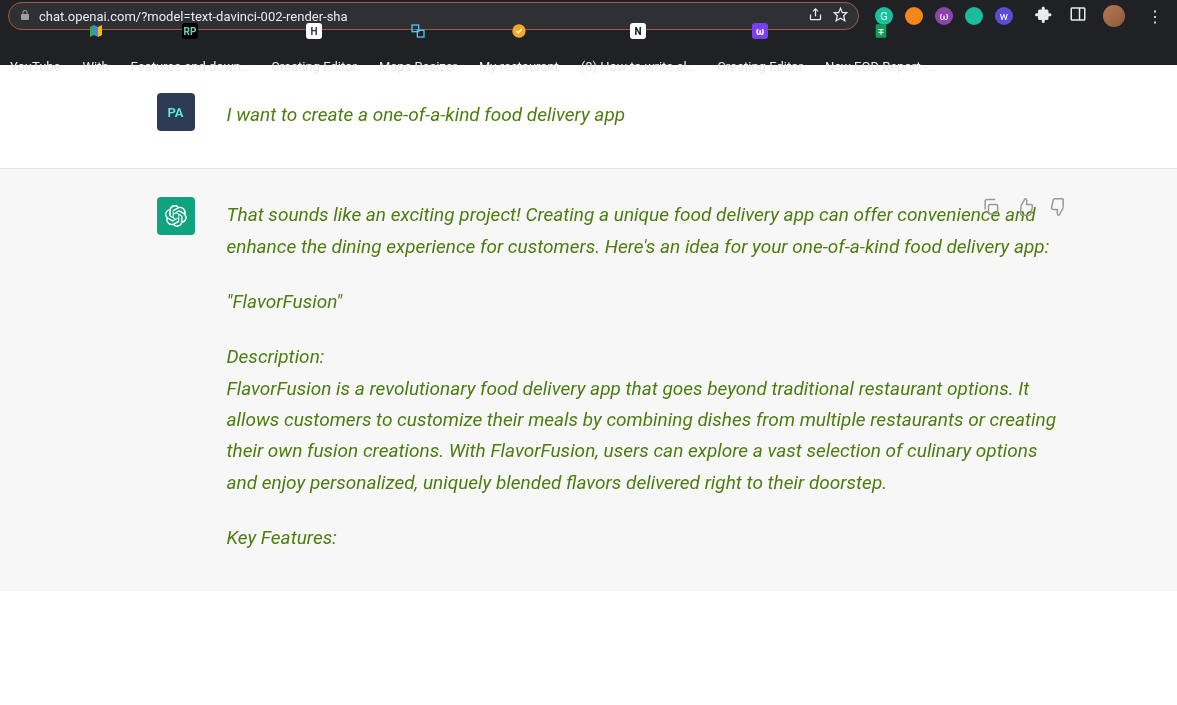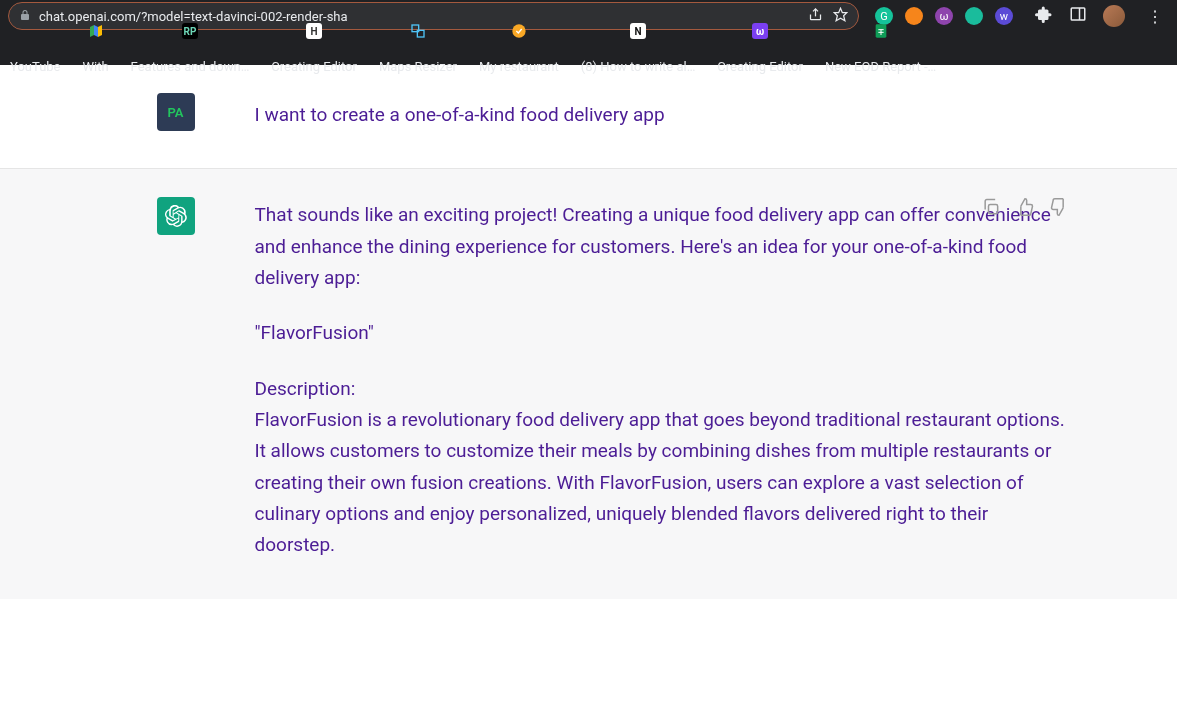--- a/index.html
+++ b/index.html
@@ -102,35 +102,36 @@
     padding: 0 40px 0 88px;
     position: relative;
   }
   .avatar-box {
     position: absolute;
     left: 88px;
     top: 0;
     width: 38px; height: 38px;
     border-radius: 4px;
     display: flex; align-items: center; justify-content: center;
-    font-size: 13px; font-weight: 600; color: #22c55e;
+    font-size: 13px; font-weight: 600; color: #5eead4;
   }
   .user .avatar-box { background: #2d3b55; }
   .assistant .avatar-box { background: #10a37f; }
   .openai-logo {
     width: 22px; height: 22px;
   }
   .msg-content {
-    margin-left: 98px;
+    margin-left: 70px;
     flex: 1;
     font-size: 19px;
     line-height: 1.65;
-    color: #4c1d95;
+    color: #4d7c0f;
     font-weight: 450;
     padding-top: 2px;
+    font-style: italic;
   }
   .msg.user .msg-content { font-size: 19px; padding-top: 6px; }
   .msg-content p { margin-bottom: 24px; }
   .msg-content p:last-child { margin-bottom: 0; }
 
   .msg-actions {
     position: absolute;
     right: 40px;
     top: 0;
     display: flex;
@@ -268,20 +269,21 @@
     <div class="msg-inner">
       <div class="avatar-box">
         <svg class="openai-logo" viewBox="0 0 40 40" fill="#fff">
           <path d="M37.2 16.4a9.9 9.9 0 0 0-.85-8.12 10 10 0 0 0-10.78-4.8A10 10 0 0 0 8.1 7.1 9.9 9.9 0 0 0 1.5 11.9a10 10 0 0 0 1.23 11.73A9.9 9.9 0 0 0 3.6 31.7a10 10 0 0 0 10.78 4.8 9.9 9.9 0 0 0 7.47 3.33 10 10 0 0 0 9.53-6.93 9.9 9.9 0 0 0 6.6-4.8 10 10 0 0 0-0.78-11.7zM21.85 37.2a7.4 7.4 0 0 1-4.77-1.73l.24-.13 7.93-4.58a1.3 1.3 0 0 0 .65-1.12V18.47l3.35 1.94a.12.12 0 0 1 .07.09v9.26a7.45 7.45 0 0 1-7.47 7.44zM5.8 30.34a7.4 7.4 0 0 1-.89-5l.24.14 7.93 4.58a1.3 1.3 0 0 0 1.3 0l9.68-5.59v3.87a.12.12 0 0 1-.05.1l-8.02 4.63a7.45 7.45 0 0 1-10.19-2.73zM3.7 13.03a7.4 7.4 0 0 1 3.88-3.27v9.43a1.3 1.3 0 0 0 .65 1.12l9.68 5.59-3.35 1.94a.12.12 0 0 1-.11 0l-8.02-4.63a7.45 7.45 0 0 1-2.73-10.18zm27.55 6.41l-9.68-5.59 3.35-1.94a.12.12 0 0 1 .11 0l8.02 4.63a7.44 7.44 0 0 1-1.15 13.45v-9.43a1.3 1.3 0 0 0-.65-1.12zm3.33-5.02l-.24-.14-7.93-4.58a1.3 1.3 0 0 0-1.3 0l-9.68 5.59V11.42a.12.12 0 0 1 .05-.1l8.02-4.62a7.44 7.44 0 0 1 11.08 7.72zM13.95 21.52l-3.35-1.94a.12.12 0 0 1-.07-.09v-9.26a7.44 7.44 0 0 1 12.2-5.71l-.24.13-7.93 4.58a1.3 1.3 0 0 0-.65 1.12zm1.82-3.92l4.31-2.49 4.31 2.49v4.98l-4.31 2.49-4.31-2.49z"></path>
         </svg>
       </div>
       <div class="msg-content" id="assistant-paras">
           <p>That sounds like an exciting project! Creating a unique food delivery app can offer convenience and enhance the dining experience for customers. Here's an idea for your one-of-a-kind food delivery app:</p>
           <p>"FlavorFusion"</p>
           <p>Description:<br>FlavorFusion is a revolutionary food delivery app that goes beyond traditional restaurant options. It allows customers to customize their meals by combining dishes from multiple restaurants or creating their own fusion creations. With FlavorFusion, users can explore a vast selection of culinary options and enjoy personalized, uniquely blended flavors delivered right to their doorstep.</p>
+          <p>Key Features:</p>
         </div>
       <div class="msg-actions">
         <span class="action-icon">
           <svg viewBox="0 0 24 24">
               <rect x="9" y="9" width="11" height="11" rx="2"></rect>
               <path d="M5 15V5a2 2 0 0 1 2-2h10"></path>
             </svg>
         </span>
         <span class="action-icon">
           <svg viewBox="0 0 24 24">

